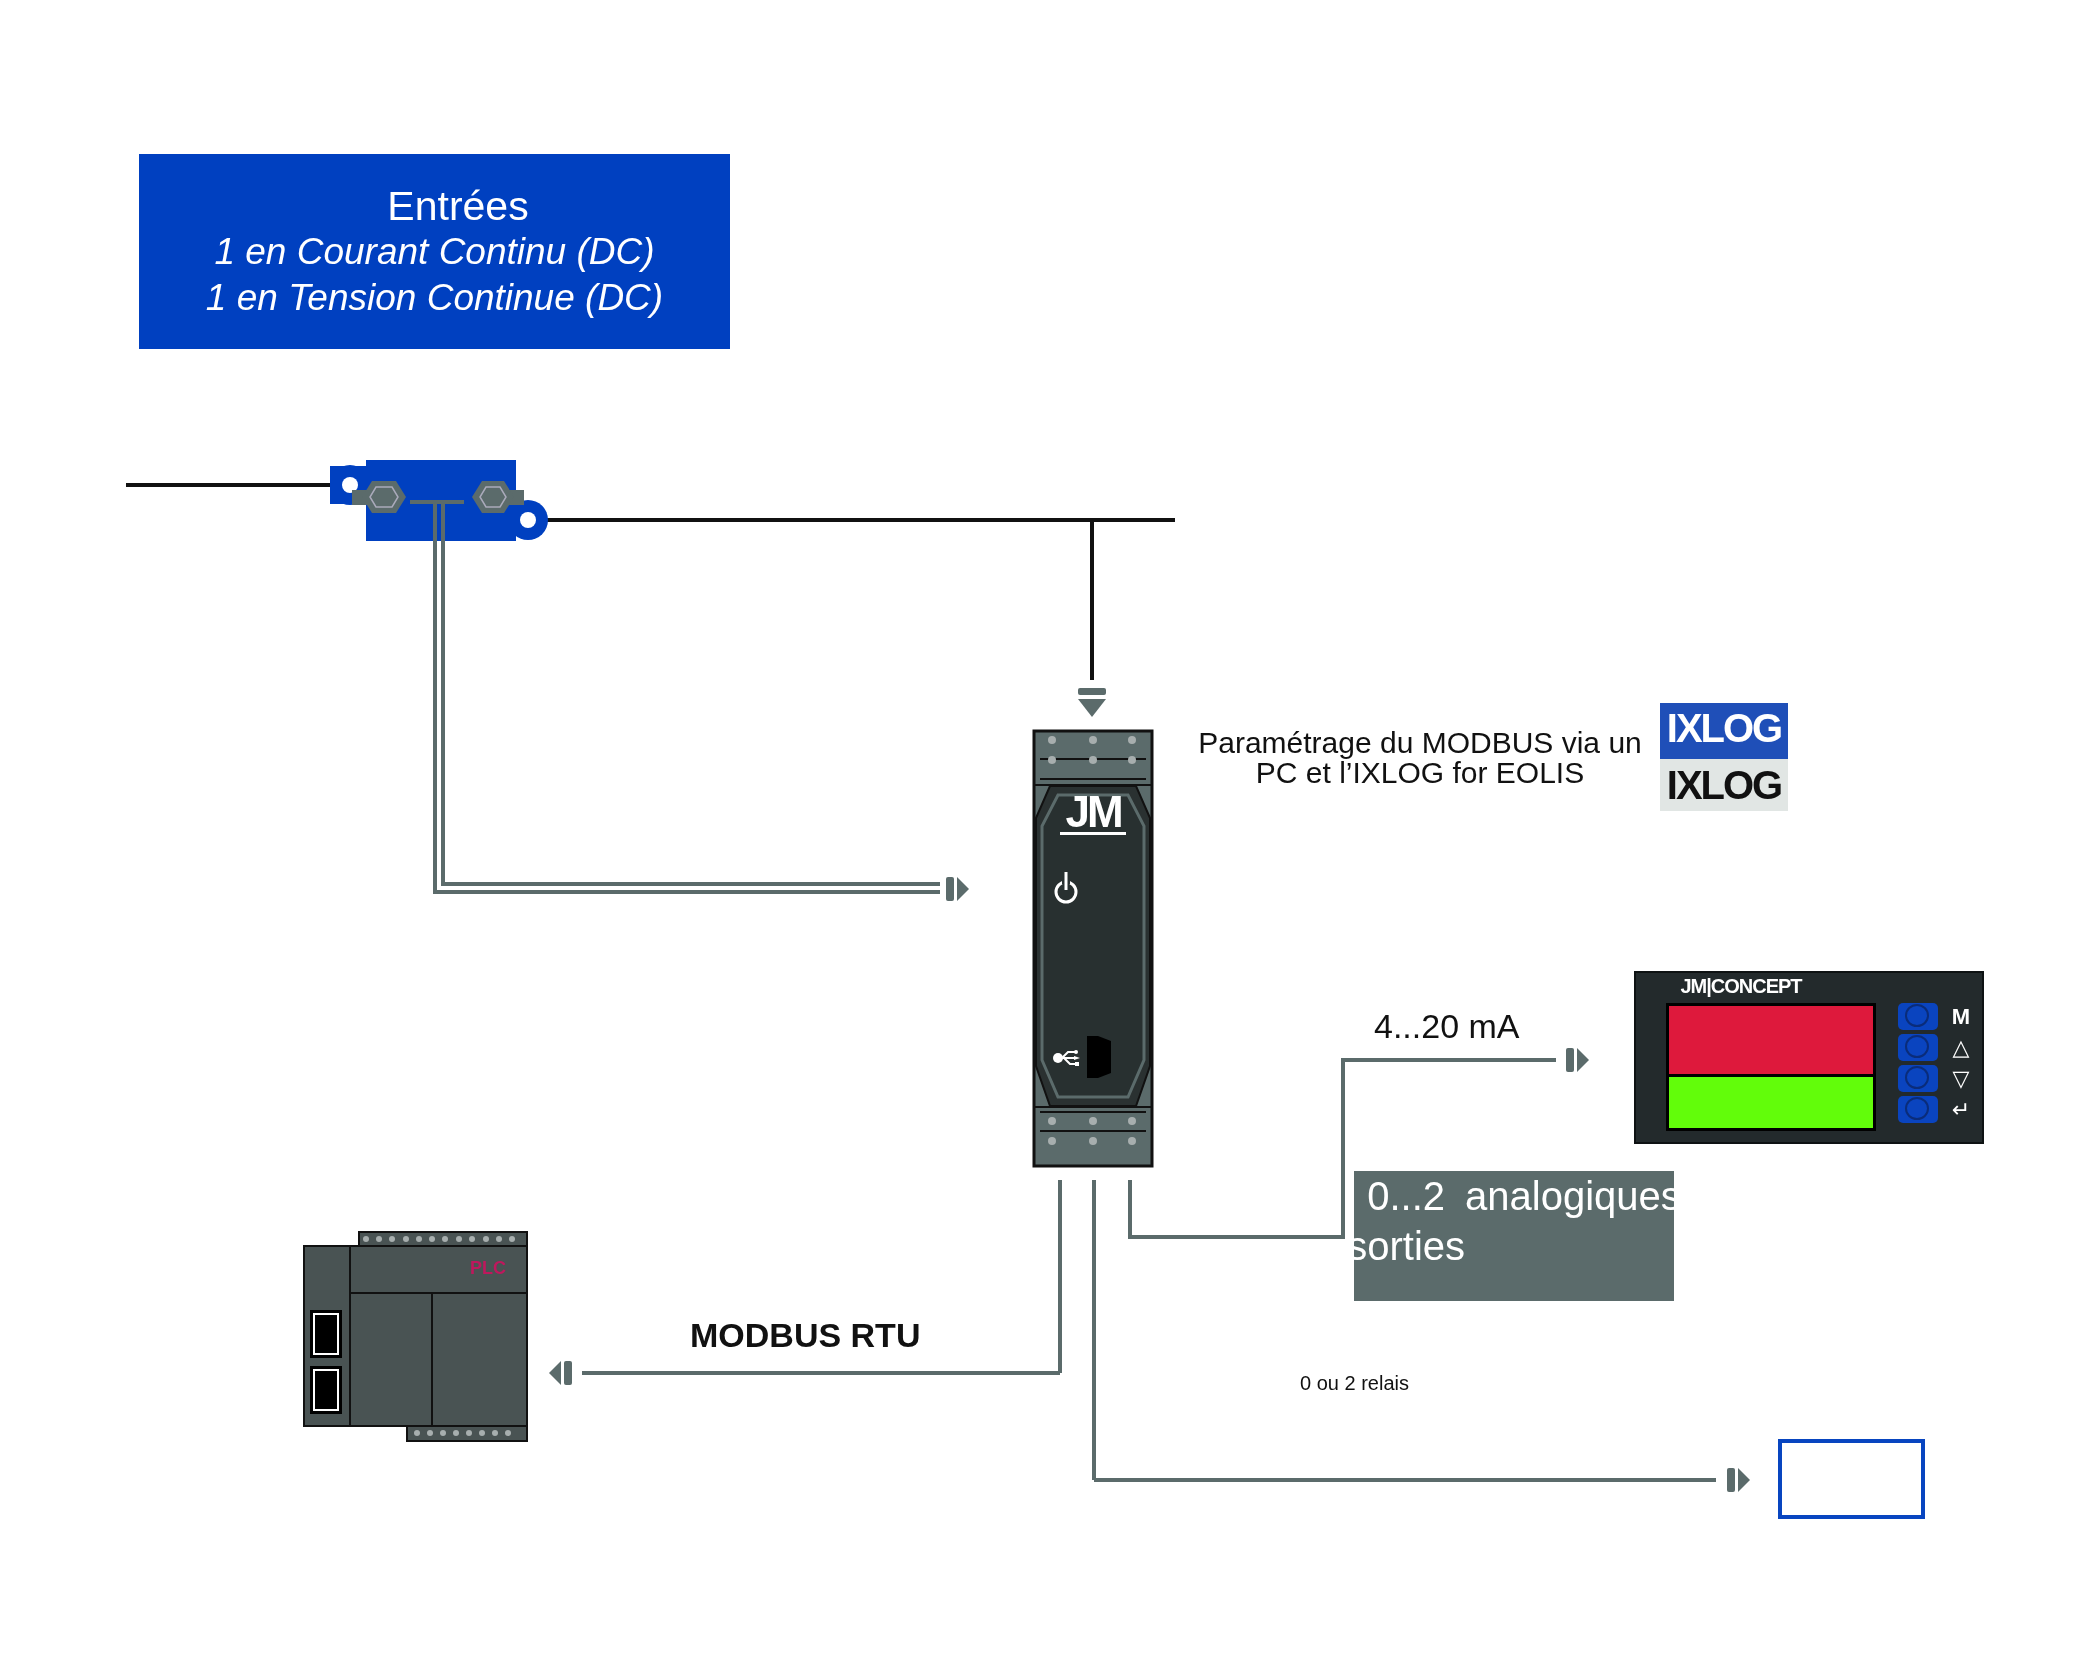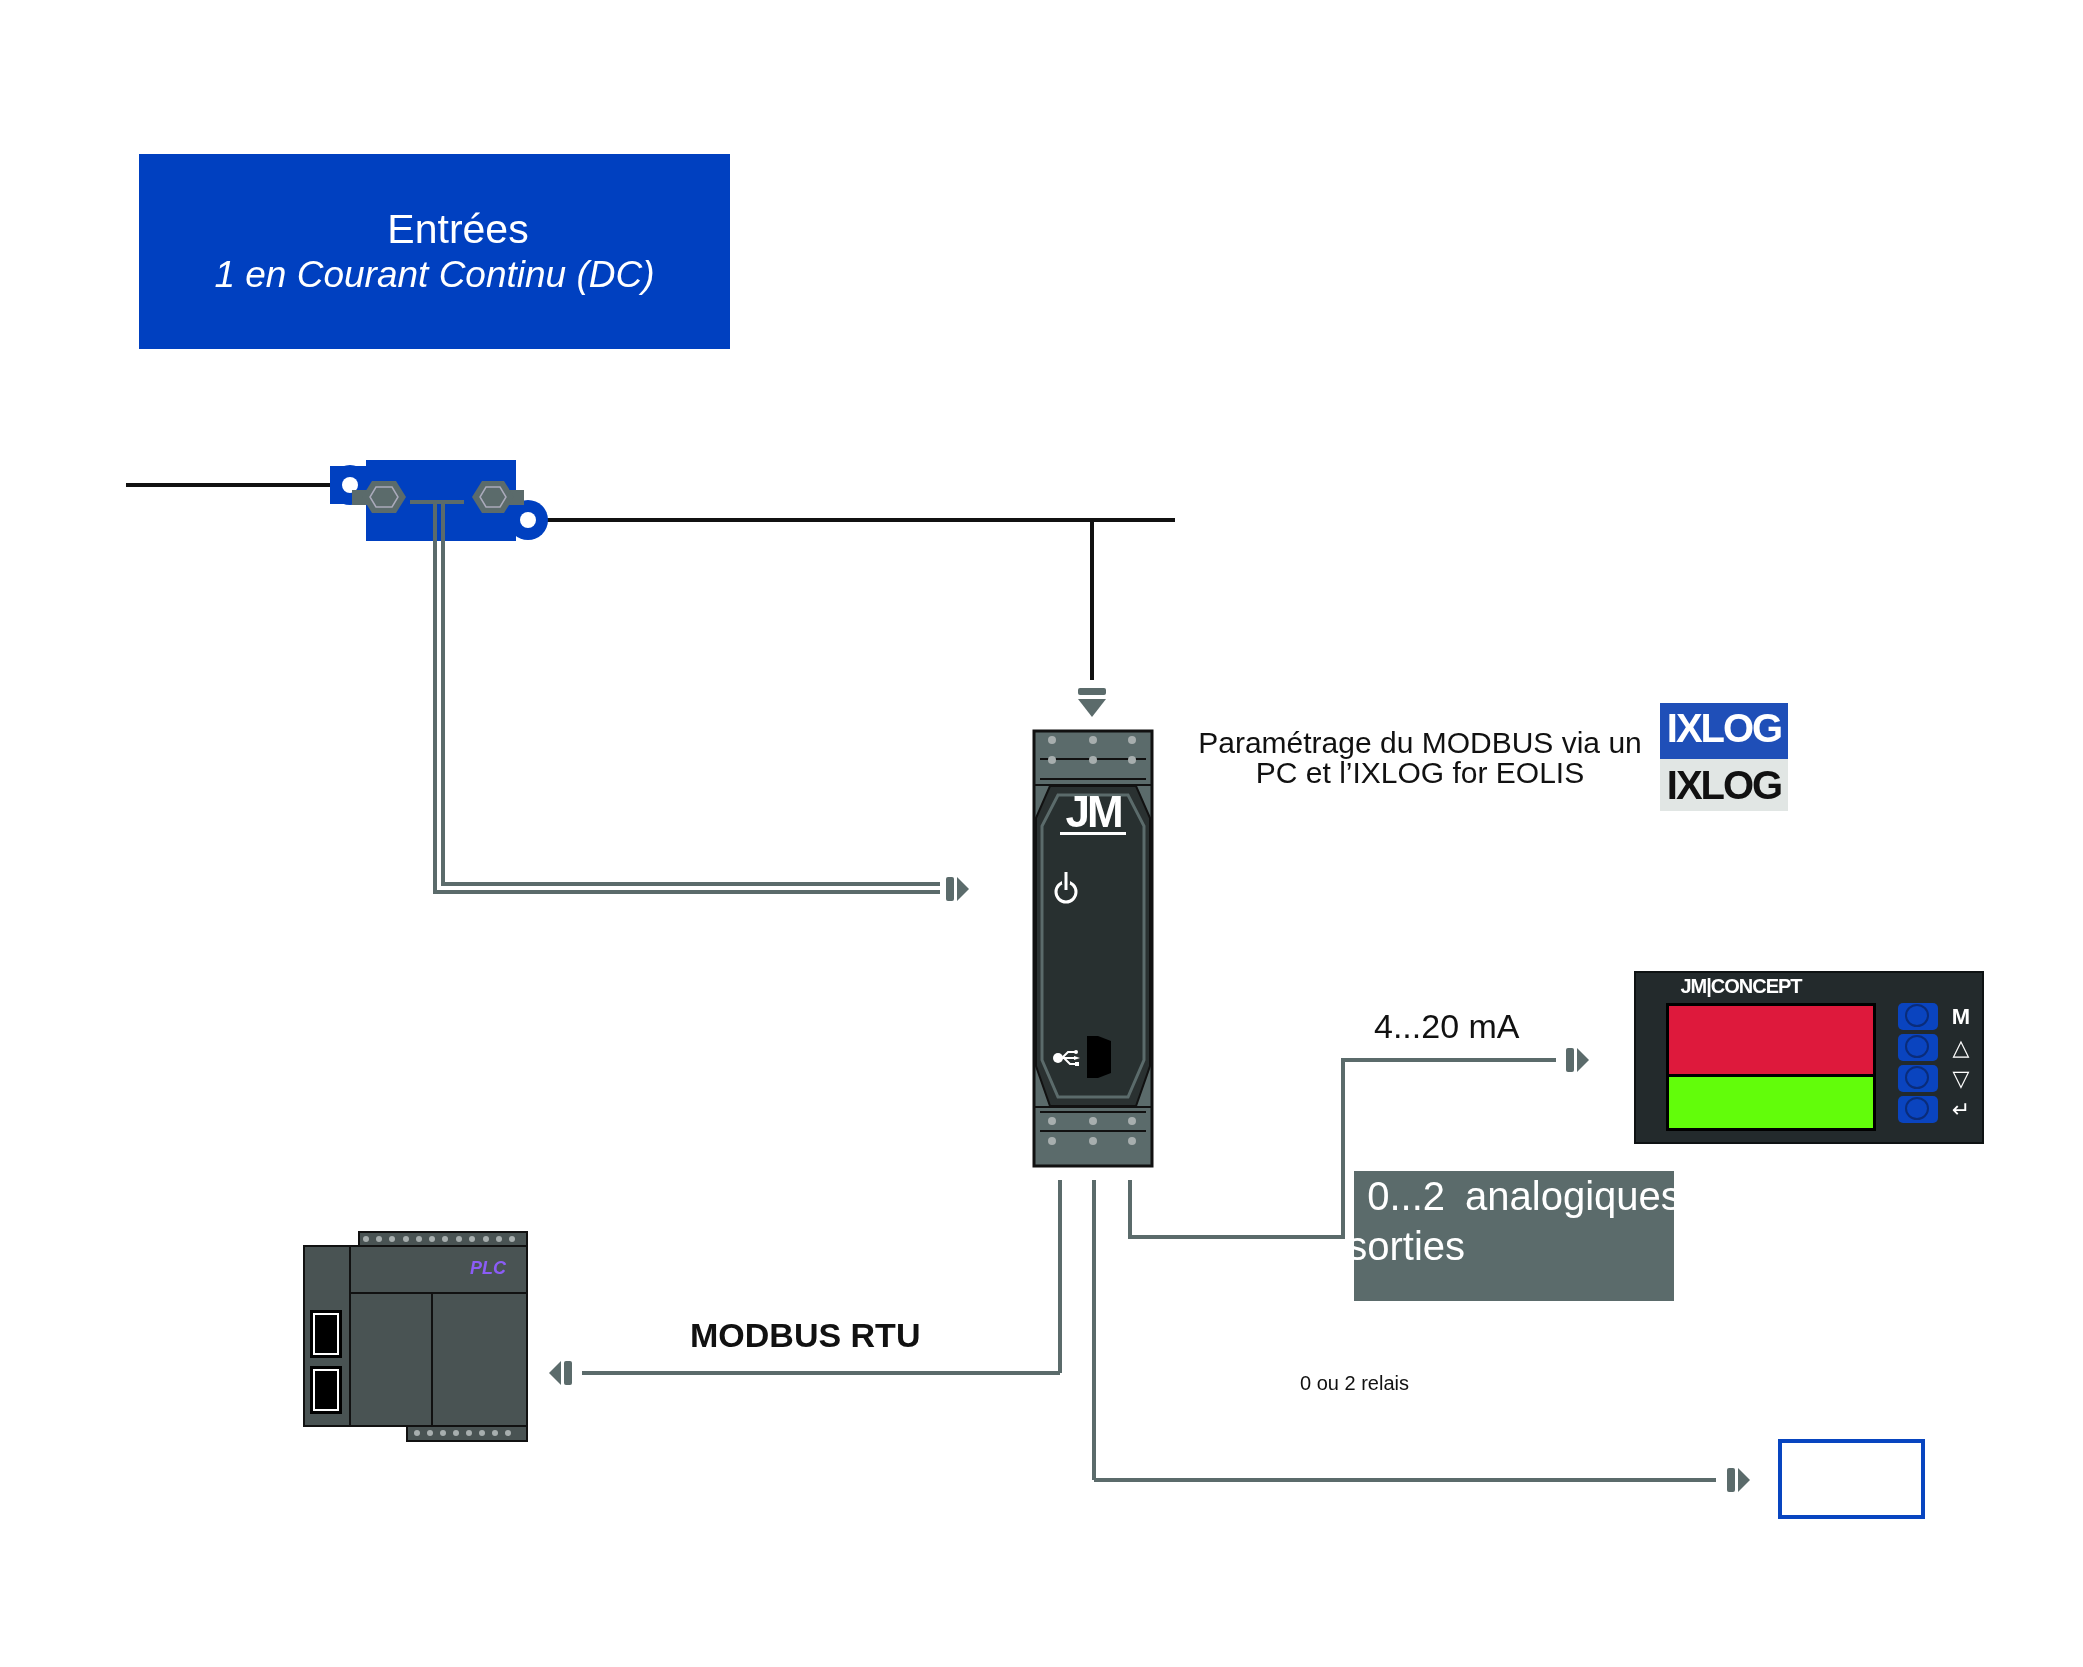--- a/index.html
+++ b/index.html
@@ -168,20 +168,21 @@
     <ellipse cx="1806" cy="1484" rx="9" ry="11" fill="#0845c0"></ellipse>
     <ellipse cx="1854" cy="1484" rx="9" ry="11" fill="#0845c0"></ellipse>
     <line x1="1860" y1="1484" x2="1890" y2="1484" stroke="#0845c0" stroke-width="2.5"></line>
     <polygon points="1888,1479 1896,1484 1888,1489" fill="#0845c0"></polygon>
   </g>
 </svg>
 
 <div class="input-box">
   <div class="t1">Entrées</div>
   <div class="t2">1 en Courant Continu (DC)</div>
+  <div class="t2">1 en Tension Continue (DC)</div>
 </div>
 
 <div class="abs" style="left:1060px;top:792px;width:66px;text-align:center;color:#fff;font-weight:bold;font-size:44px;letter-spacing:-3px;border-bottom:3px solid #fff;line-height:40px;">JM</div>
 
 <div class="param-text">
   <div>Paramétrage du MODBUS via un</div>
   <div>PC et l’IXLOG for EOLIS</div>
 </div>
 
 <div class="logo">
@@ -203,18 +204,18 @@
   <div class="btn" style="top:30px;"></div>
   <div class="btn" style="top:61px;"></div>
   <div class="btn" style="top:92px;"></div>
   <div class="btn" style="top:123px;"></div>
   <div class="sym" style="top:30px;">M</div>
   <div class="sym" style="top:61px;font-weight:normal;">△</div>
   <div class="sym" style="top:92px;font-weight:normal;">▽</div>
   <div class="sym" style="top:123px;font-weight:normal;">↵</div>
 </div>
 
-<div class="abs" style="left:470px;top:1258px;color:#8b5cf6;font-style:italic;font-weight:bold;font-size:18px;">PLC</div>
+<div class="abs" style="left:470px;top:1258px;color:#be185d;font-weight:bold;font-size:18px;">PLC</div>
 
 <div class="label bold" style="left:690px;top:1316px;">MODBUS RTU</div>
 
 <div class="label" style="left:1300px;top:1372px;font-size:20px;">0 ou 2 relais</div>
 <div class="relay-box"></div>
 
 </body></html>

